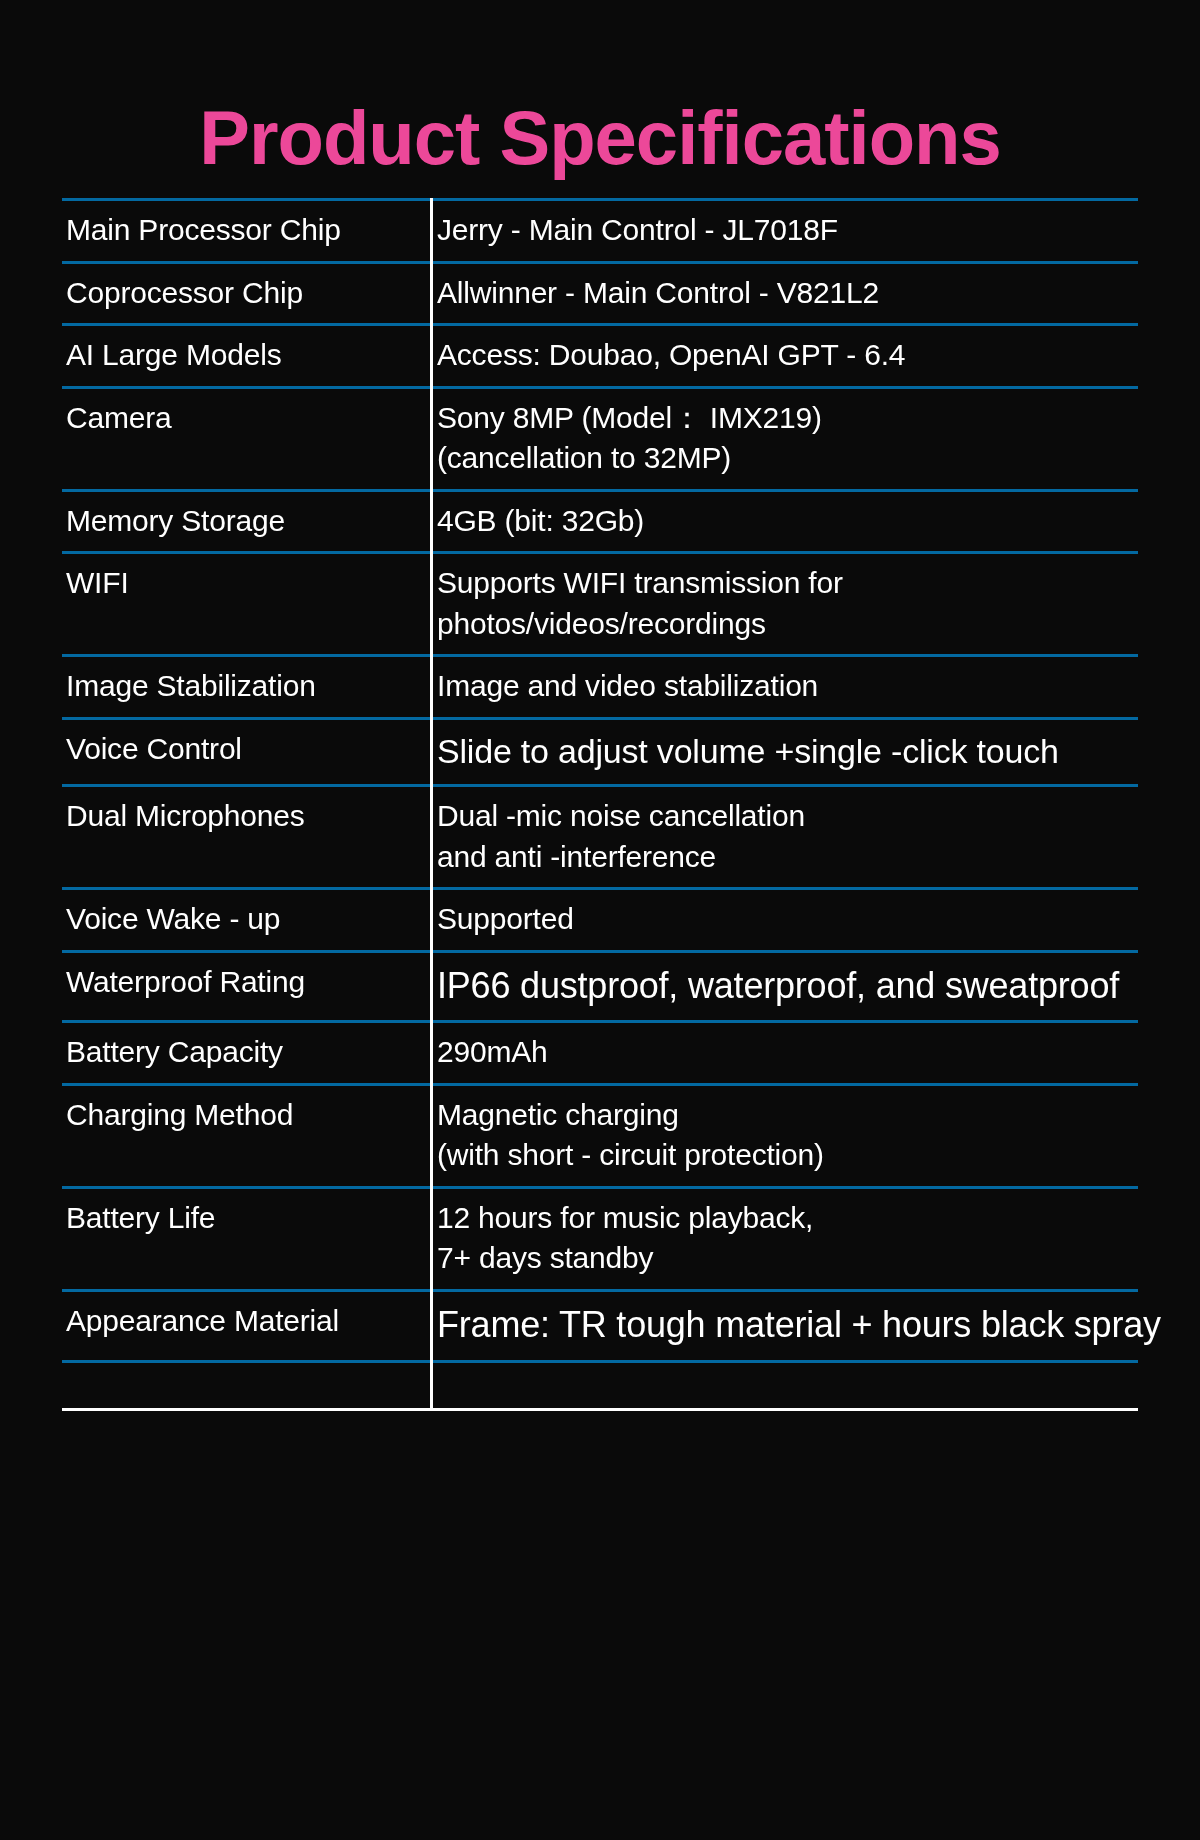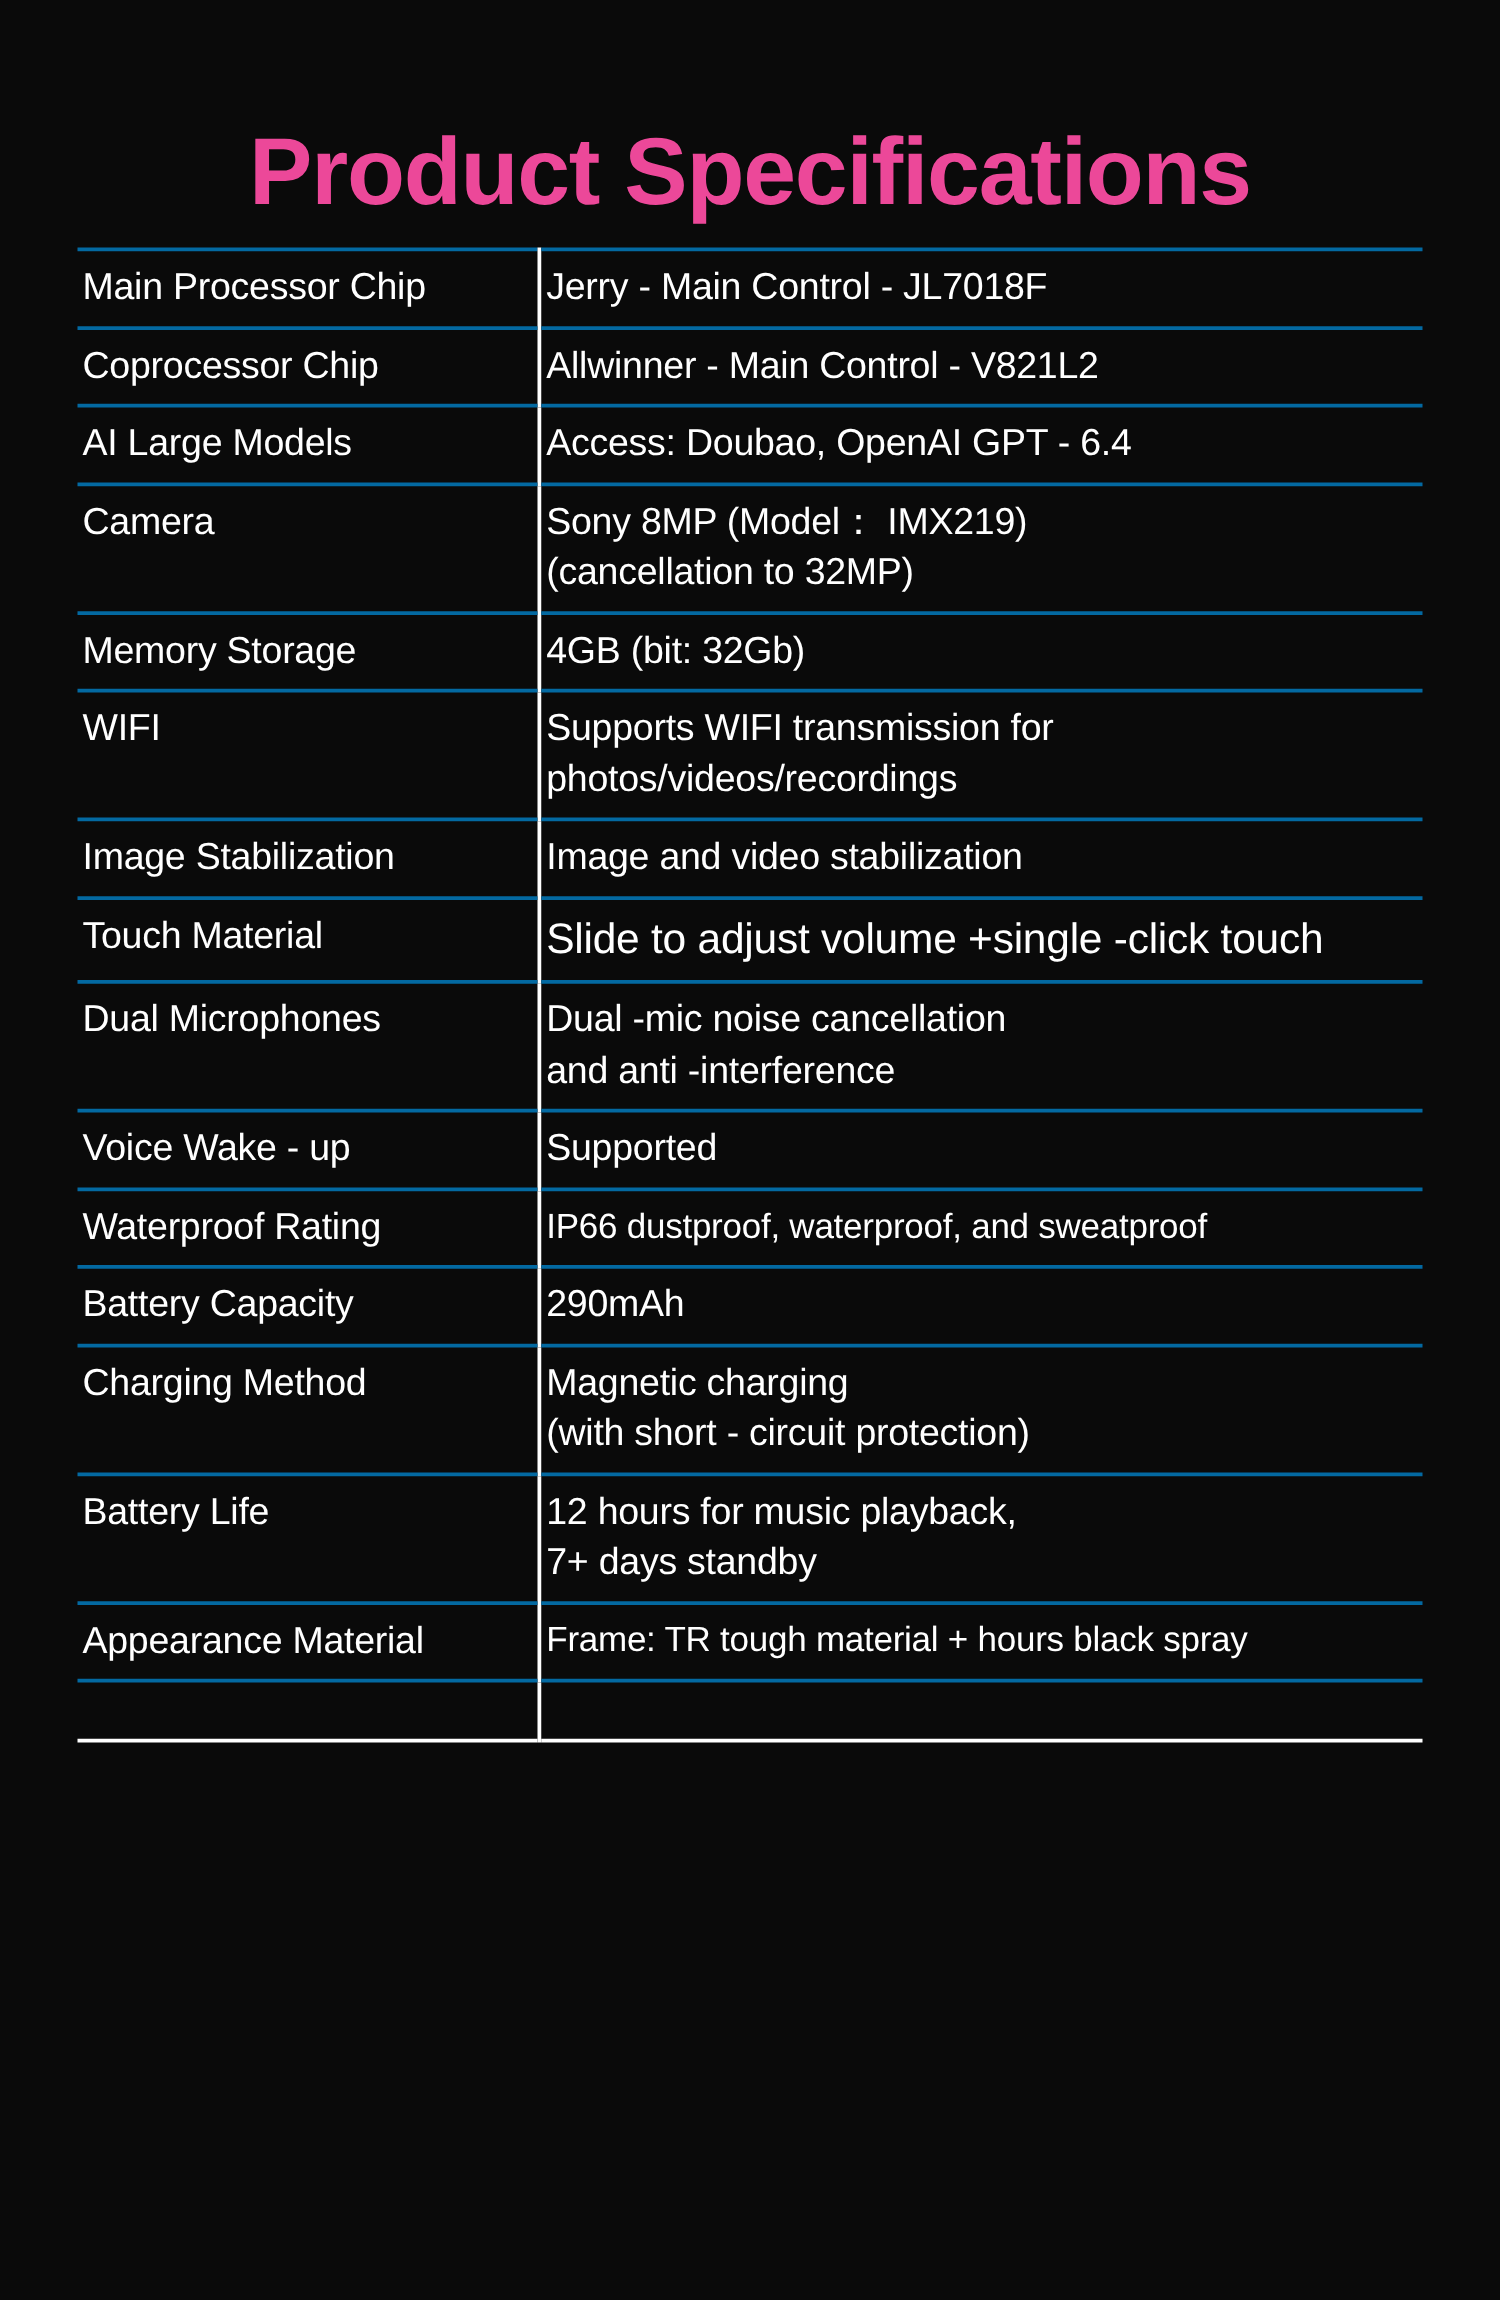--- a/index.html
+++ b/index.html
@@ -63,21 +63,21 @@
     letter-spacing: -0.2px;
   }
   td.value .line {
     display: block;
     white-space: nowrap;
   }
   .value.tight .line {
     font-size: 34px;
   }
   .value.small .line {
-    font-size: 28px;
+    font-size: 36px;
   }
   .spacer-row td {
     height: 26px;
     padding: 0;
   }
 </style>
 </head>
 <body>
 
 <div class="page">
@@ -132,21 +132,21 @@
       </tr>
 
       <tr>
         <td class="label">Image Stabilization</td>
         <td class="value">
           <span class="line">Image and video stabilization</span>
         </td>
       </tr>
 
       <tr>
-        <td class="label">Touch Material</td>
+        <td class="label">Voice Control</td>
         <td class="value tight">
           <span class="line">Slide to adjust volume +single -click touch</span>
         </td>
       </tr>
 
       <tr>
         <td class="label">Dual Microphones</td>
         <td class="value">
           <span class="line">Dual -mic noise cancellation</span>
           <span class="line">and anti -interference</span>

